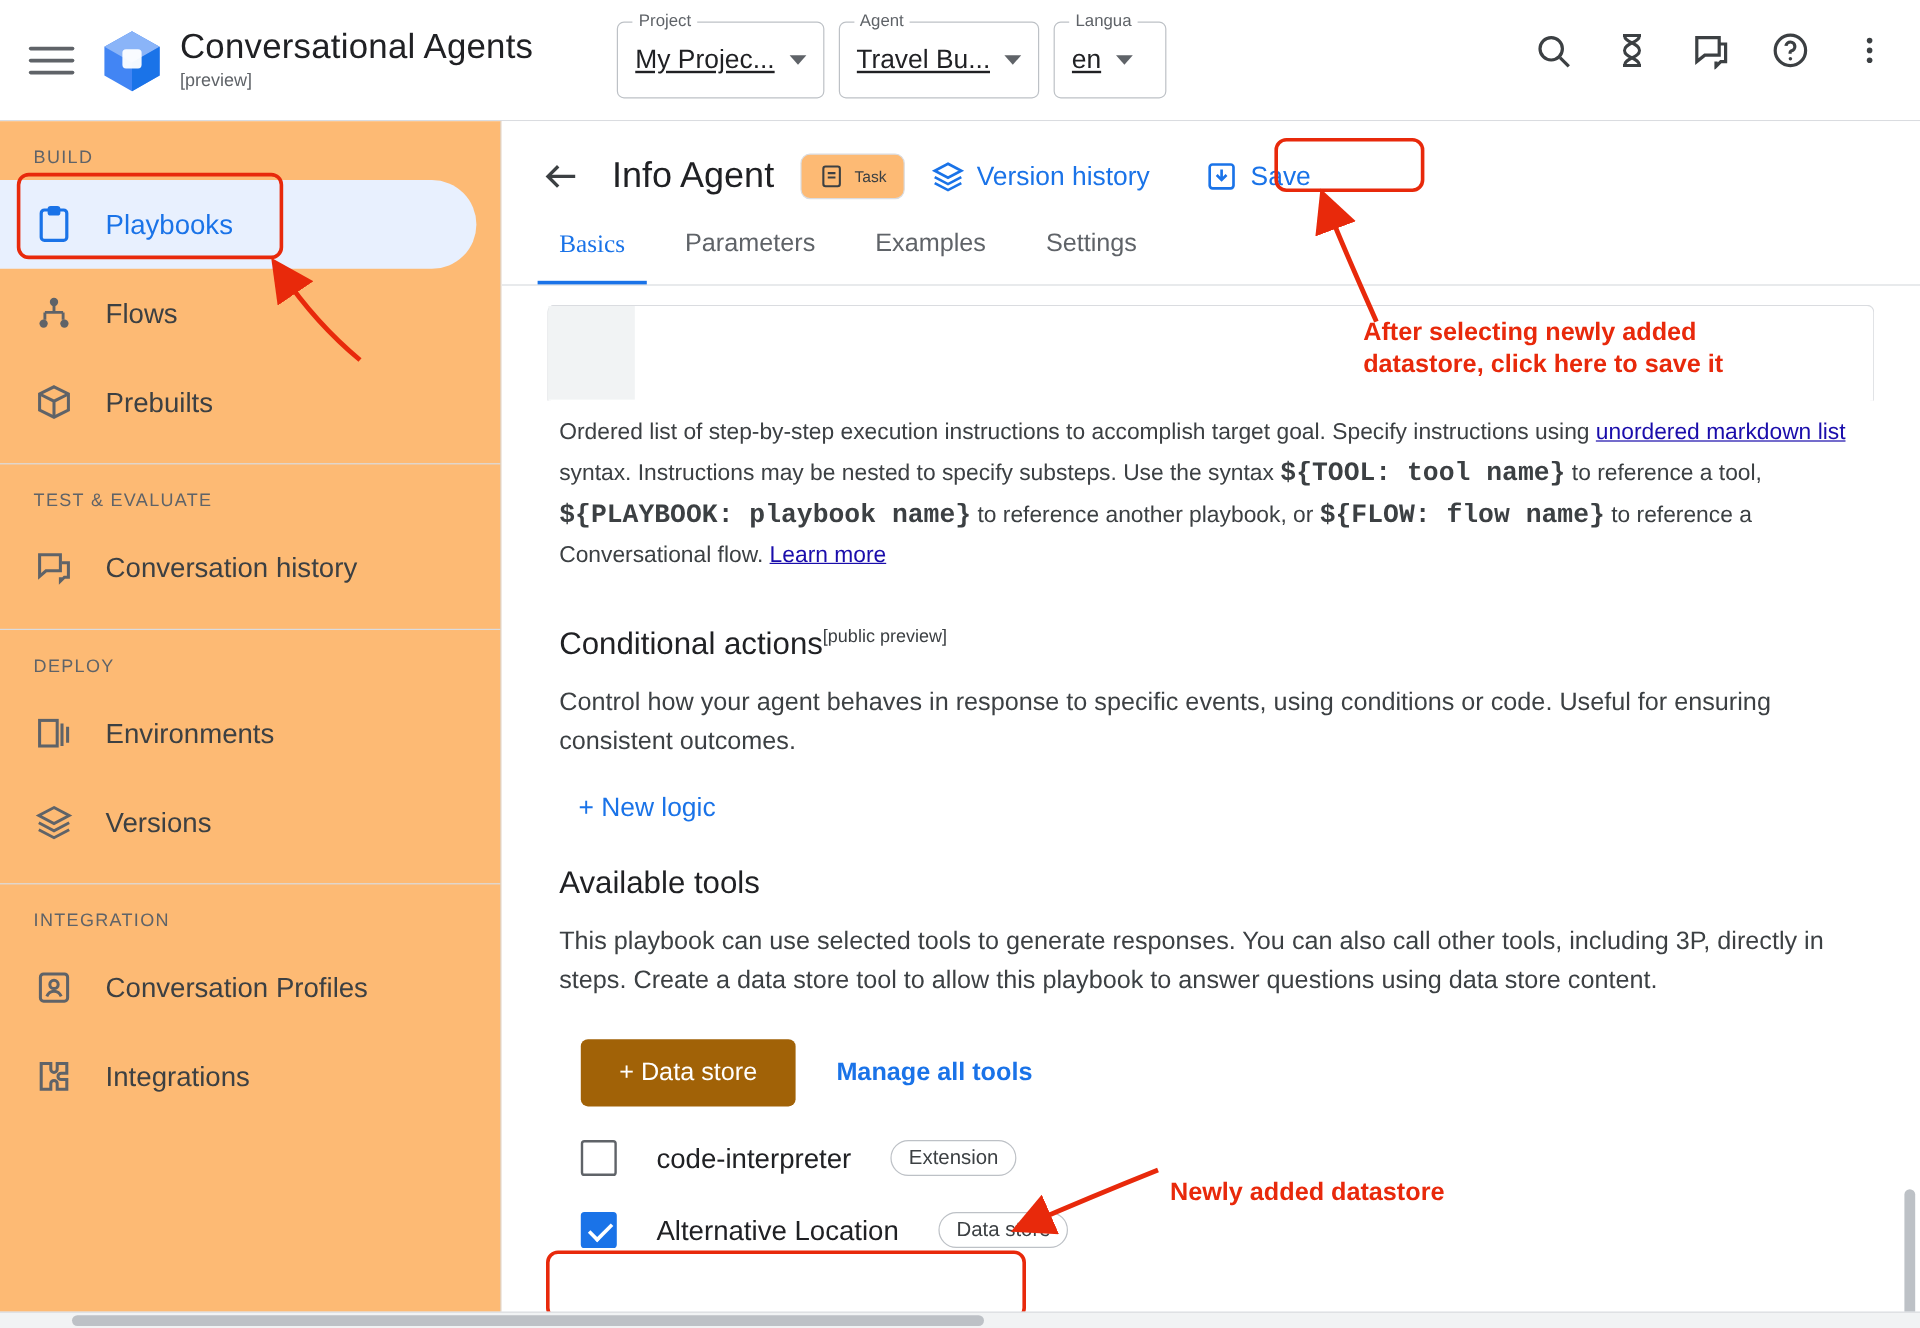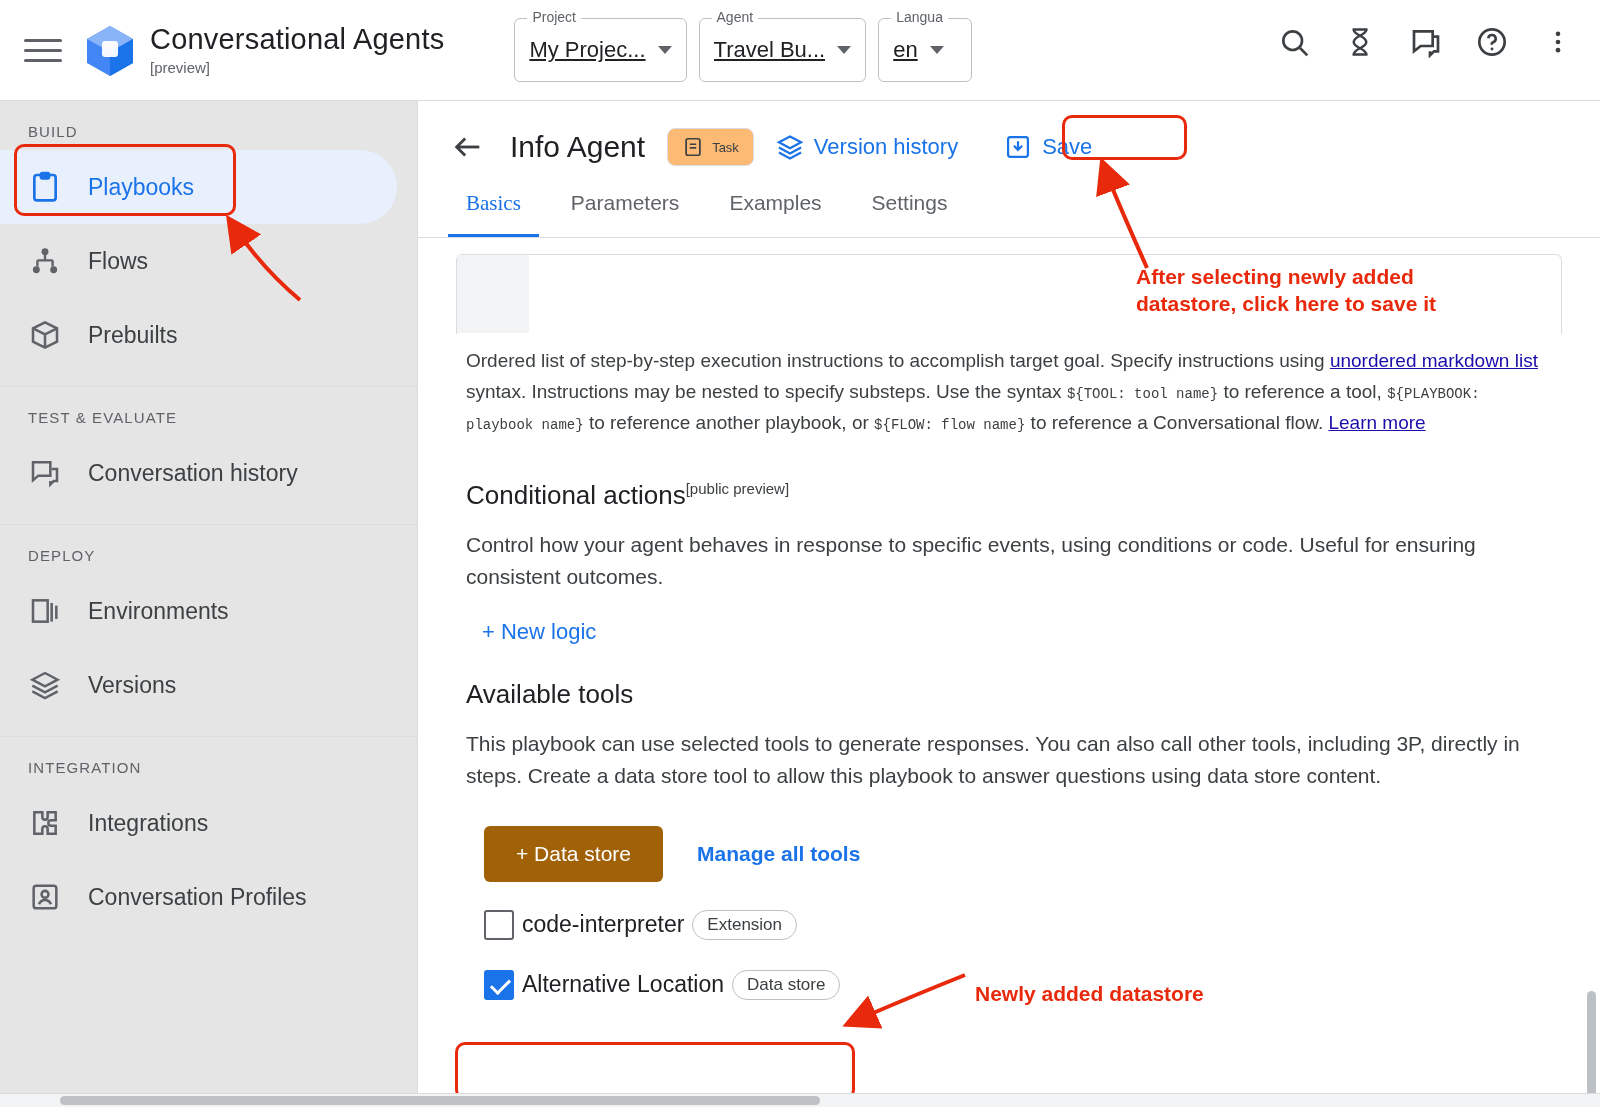--- a/index.html
+++ b/index.html
@@ -62,21 +62,21 @@
 
   .top-divider { height: 1px; background: #dadce0; width: 100%;}
 
   
   .body-area { display: flex; height: 1006px; }
 
   
   .sidebar {
     width: 418px;
     border-right: 1px solid #dadce0;
-    background: #e5e5e5;
+    background: #fdba74;
     flex: none;
     position: relative;
   }
   .sec-header {
     font-size: 15px;
     letter-spacing: 1.1px;
     color: #5f6368;
     padding: 22px 0 10px 28px;
     font-weight: 500;
   }
@@ -124,36 +124,36 @@
     background: #fff;
   }
   .inst-box .cellhint { position:absolute; left:0; top:0; width: 72px; height: 78px; background: #f1f3f4;}
   .helper {
     margin: 12px 48px 0 48px;
     font-size: 19px;
     color: #3c4043;
     line-height: 1.62;
   }
   .helper a { color: #1a0dab; }
-  code { font-family: "Liberation Mono", monospace; font-size: 14px; color: #3c4043;}
+  code { font-family: "Liberation Mono", monospace; font-size: 22px; color: #3c4043; font-weight: bold;}
 
   h2.sec-title { font-size: 26px; font-weight: 500; margin: 42px 0 0 10px; color:#202124;}
   .sup { font-size: 15px; color:#3c4043; vertical-align: super;}
   p.sec-body { font-size: 21px; line-height: 1.52; color: #3c4043; margin: 18px 0 0 10px; max-width: 1110px;}
   .link-btn { font-size: 22px; color: #1a73e8; margin: 26px 0 0 26px; display:inline-block; cursor:pointer;}
 
   .tools-row { display: flex; align-items: center; gap: 34px; margin: 34px 0 0 28px;}
   .btn-primary {
     background: #a16207; color: #fff; border: none;
     border-radius: 6px; height: 56px; padding: 0 32px;
     font-size: 21px; font-family: inherit; cursor: pointer; font-weight: 500;
   }
   .btn-text { color: #1a73e8; font-size: 21px; font-weight: 600; cursor:pointer;}
 
-  .tool-row { display:flex; align-items:center; gap: 8px; margin: 28px 0 0 28px; }
+  .tool-row { display:flex; align-items:center; gap: 33px; margin: 28px 0 0 28px; }
   .cbox { width: 30px; height: 30px; border: 2px solid #5f6368; border-radius: 3px; flex:none; background:#fff;}
   .cbox.checked { background: #1a73e8; border-color: #1a73e8; position: relative;}
   .cbox.checked::after {
     content: ""; position: absolute; left: 9px; top: 3px;
     width: 8px; height: 16px; border: solid #fff; border-width: 0 3px 3px 0;
     transform: rotate(45deg);
   }
   .tool-name { font-size: 23px; color: #202124;}
   .pill { border: 1px solid #bdc1c6; border-radius: 16px; padding: 4px 14px; font-size: 17px; color: #3c4043;}
 
@@ -324,35 +324,35 @@
         </span>
         <span>Versions</span>
       </div>
 
       <div class="sb-divider"></div>
       <div class="sec-header">INTEGRATION</div>
 
       <div class="nav-item">
         <span class="nav-ico">
           <svg width="32" height="32" viewBox="0 0 24 24" fill="none" stroke="#5f6368" stroke-width="1.9">
-            <path d="M4 4h6v3.5a2 2 0 1 0 4 0V4h6v6h-3.5a2 2 0 1 0 0 4H20v6h-6v-3.5a2 2 0 1 0-4 0V20H4z"></path>
-          </svg>
-        </span>
-        <span>Integrations</span>
-      </div>
-
-      <div class="nav-item">
-        <span class="nav-ico">
-          <svg width="32" height="32" viewBox="0 0 24 24" fill="none" stroke="#5f6368" stroke-width="1.9">
             <rect x="3.5" y="3.5" width="17" height="17" rx="2"></rect>
               <circle cx="12" cy="10" r="2.6"></circle>
               <path d="M7.5 17.5c1-2.3 2.7-3.2 4.5-3.2s3.5.9 4.5 3.2"></path>
           </svg>
         </span>
         <span>Conversation Profiles</span>
+      </div>
+
+      <div class="nav-item">
+        <span class="nav-ico">
+          <svg width="32" height="32" viewBox="0 0 24 24" fill="none" stroke="#5f6368" stroke-width="1.9">
+            <path d="M4 4h6v3.5a2 2 0 1 0 4 0V4h6v6h-3.5a2 2 0 1 0 0 4H20v6h-6v-3.5a2 2 0 1 0-4 0V20H4z"></path>
+          </svg>
+        </span>
+        <span>Integrations</span>
       </div>
     </div>
 
     <div class="main">
 
       <div class="main-header">
         <div class="back-arrow">
           <svg width="34" height="34" viewBox="0 0 24 24" fill="none" stroke="#3c4043" stroke-width="2">
             <path d="M20 12H4"></path>
               <path d="M10 6 4 12l6 6"></path>

